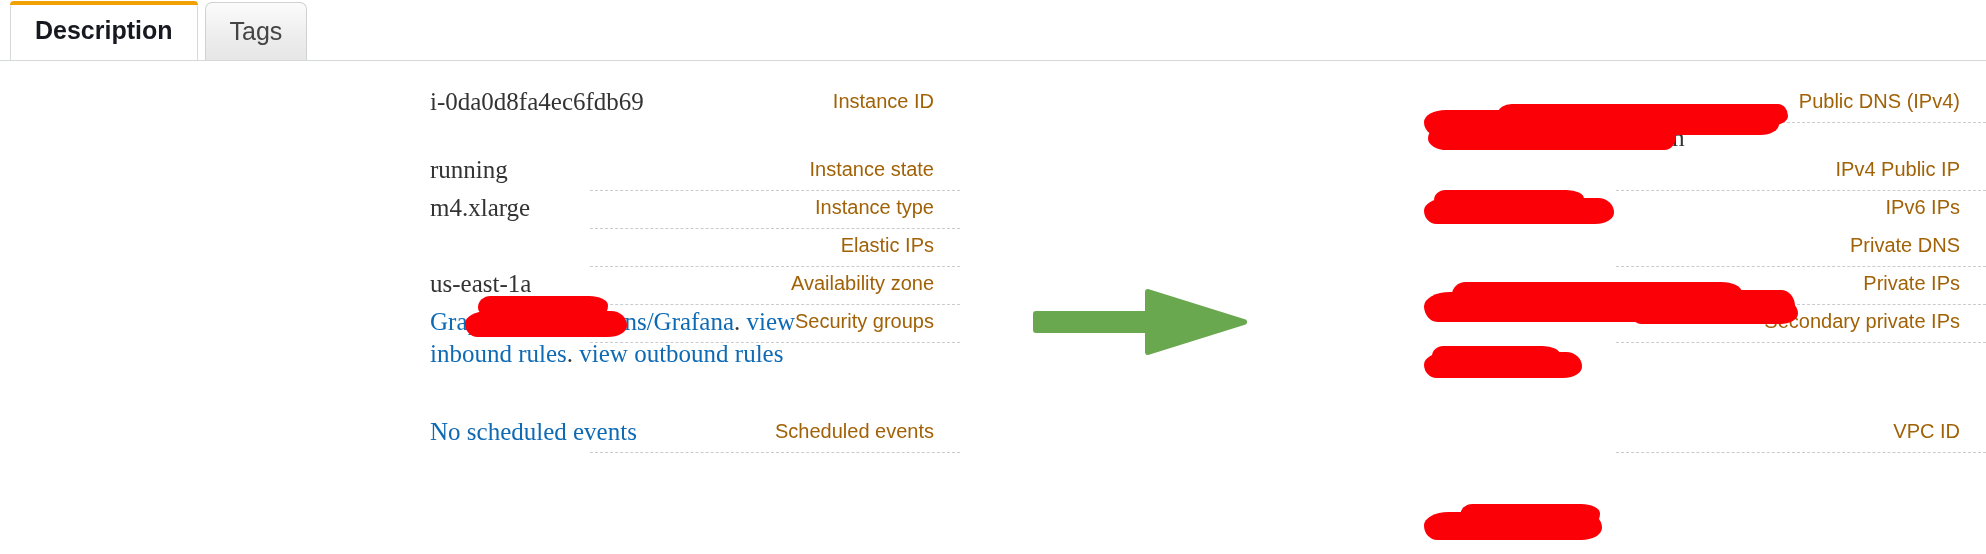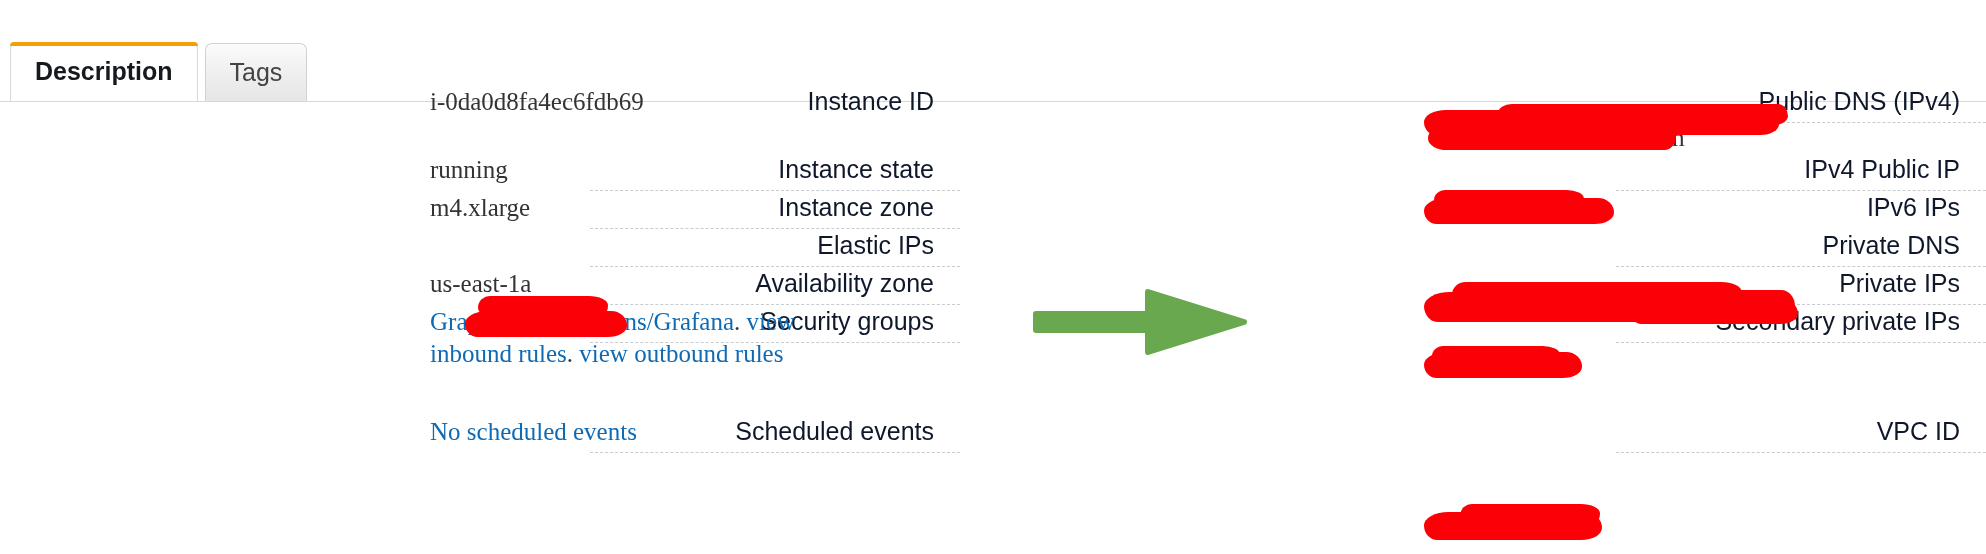--- a/index.html
+++ b/index.html
@@ -17,21 +17,21 @@
     color: #222222;
     -webkit-font-smoothing: antialiased;
   }
 
   
   #tab-strip {
     position: absolute;
     left: 0;
     top: 0;
     width: 1986px;
-    height: 102px;
+    height: 61px;
     box-sizing: border-box;
   }
   #tab-strip .tab-underline {
     position: absolute;
     left: 0;
     bottom: 0;
     width: 1986px;
     height: 1px;
     background: #d5d9d9;
   }
@@ -103,23 +103,23 @@
     height: 0;
   }
   .detail-label {
     position: absolute;
     right: 0;
     top: 0;
     width: 370px;
     box-sizing: border-box;
     text-align: right;
     padding: 0 26px 6px 0;
-    font-size: 25px;
+    font-size: 20px;
     line-height: 30px;
-    color: #0f172a;
+    color: #a16207;
     border-bottom: 1px dashed #c9cccf;
     white-space: nowrap;
   }
   .detail-label.no-rule { border-bottom: none; }
 
   .detail-value {
     position: absolute;
     left: 370px;
     top: 0;
     font-size: 25px;
@@ -185,21 +185,21 @@
       <div class="detail-label no-rule">Instance ID</div>
       <div class="detail-value">i-0da0d8fa4ec6fdb69</div>
     </div>
 
     <div class="detail-row" style="top:68px;">
       <div class="detail-label">Instance state</div>
       <div class="detail-value">running</div>
     </div>
 
     <div class="detail-row" style="top:106px;">
-      <div class="detail-label">Instance zone</div>
+      <div class="detail-label">Instance type</div>
       <div class="detail-value">m4.xlarge</div>
     </div>
 
     <div class="detail-row" style="top:144px;">
       <div class="detail-label">Elastic IPs</div>
       <div class="detail-value"></div>
     </div>
 
     <div class="detail-row" style="top:182px;">
       <div class="detail-label">Availability zone</div>

